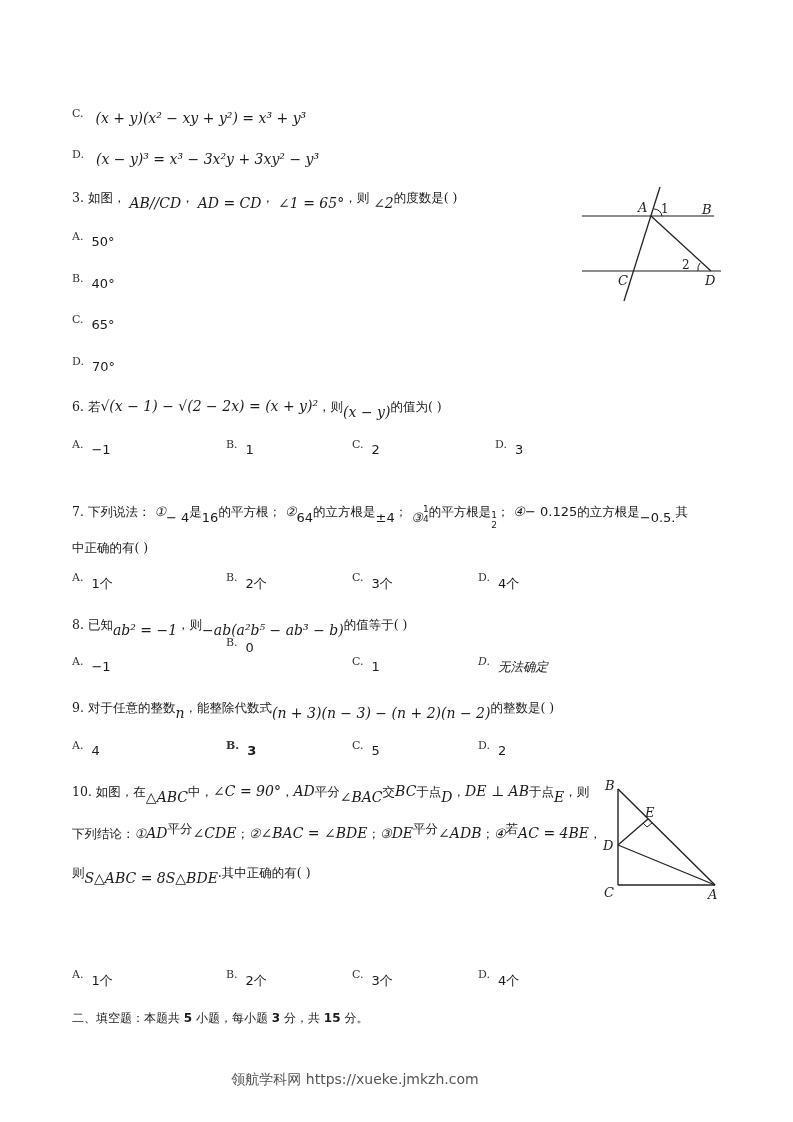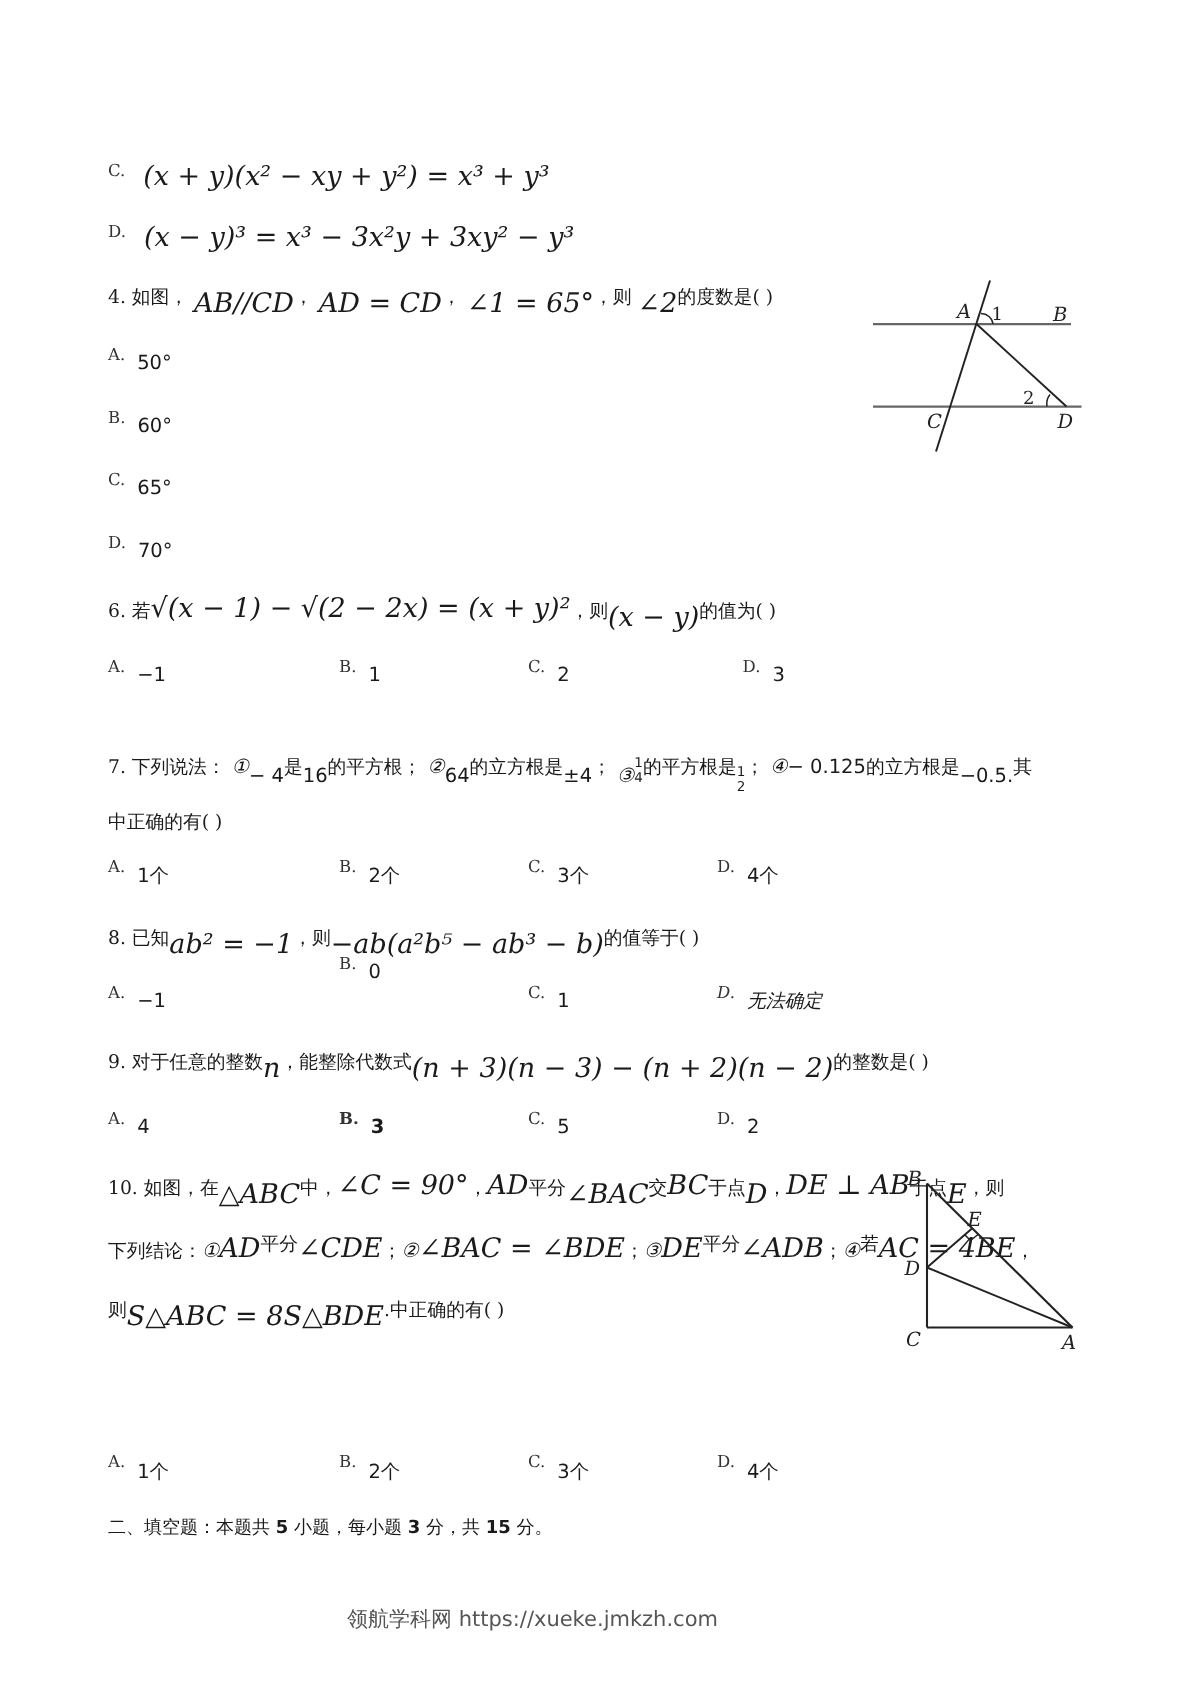--- a/index.html
+++ b/index.html
@@ -3,21 +3,21 @@
 <meta charset="utf-8">
 <style>
   html, body { margin: 0; padding: 0; background: #ffffff; }
   body {
     width: 793px; height: 1122px; position: relative; overflow: hidden;
     font-family: "DejaVu Serif", "Liberation Serif", serif;
     color: #1a1a1a;
   }
   .line { position: absolute; left: 72px; font-size: 12.5px; white-space: nowrap; line-height: 16px; }
   .lbl { font-size: 11px; color: #333; display: inline-block; vertical-align: top; margin-right: 8px; position: relative; top: -4px; }
-  .m { font-family: "DejaVu Serif", "Liberation Serif", serif; font-style: italic; font-size: 18px; }
+  .m { font-family: "DejaVu Serif", "Liberation Serif", serif; font-style: italic; font-size: 14px; }
   .n { font-family: "DejaVu Sans", "Liberation Sans", sans-serif; font-size: 13px; }
   .cn { font-size: 12.5px; }
   .sub { position: relative; top: 6px; }
   .sup { position: relative; top: -5px; }
   .opt { position: absolute; font-size: 12.5px; white-space: nowrap; }
   .frac { display: inline-block; vertical-align: middle; text-align: center; font-family: "DejaVu Sans", sans-serif; font-size: 9px; line-height: 10px; position: relative; top: 2px; }
   .frac .num { display: block; }
   .frac .den { display: block; }
   .circ { font-style: italic; font-size: 13px; }
   .diagram { position: absolute; }
@@ -31,28 +31,28 @@
 <div class="line" style="top:110px;">
   <span class="lbl">C.</span>
   <span class="m">(x + y)(x² − xy + y²) = x³ + y³</span>
 </div>
 <div class="line" style="top:151px;">
   <span class="lbl">D.</span>
   <span class="m">(x − y)³ = x³ − 3x²y + 3xy² − y³</span>
 </div>
 
 <div class="line" style="top:189px;">
-  <span class="cn">4. 如图，</span>
+  <span class="cn">3. 如图，</span>
   <span class="m sub">AB//CD</span><span class="cn">，</span>
   <span class="m sub">AD = CD</span><span class="cn">，</span>
   <span class="m sub">∠1 = 65°</span><span class="cn">，则</span>
   <span class="m sub">∠2</span><span class="cn">的度数是(              )</span>
 </div>
 <div class="opt" style="left:72px; top:234px;"><span class="lbl">A.</span><span class="n">50°</span></div>
-<div class="opt" style="left:72px; top:276px;"><span class="lbl">B.</span><span class="n">60°</span></div>
+<div class="opt" style="left:72px; top:276px;"><span class="lbl">B.</span><span class="n">40°</span></div>
 <div class="opt" style="left:72px; top:317px;"><span class="lbl">C.</span><span class="n">65°</span></div>
 <div class="opt" style="left:72px; top:359px;"><span class="lbl">D.</span><span class="n">70°</span></div>
 
 <svg class="diagram" style="left:578px; top:183px;" width="150" height="125">
   <line x1="4" y1="33" x2="136" y2="33" stroke="#666" stroke-width="1.5"></line>
   <line x1="4" y1="88" x2="143" y2="88" stroke="#666" stroke-width="1.5"></line>
   <line x1="82" y1="4" x2="46" y2="118" stroke="#222" stroke-width="1.3"></line>
   <line x1="73" y1="33" x2="133" y2="88" stroke="#222" stroke-width="1.3"></line>
   <path d="M 76 26 A 8 8 0 0 1 84 33" fill="none" stroke="#222" stroke-width="1"></path>
   <path d="M 122 80 A 10 10 0 0 0 120 88" fill="none" stroke="#222" stroke-width="1"></path>
@@ -103,21 +103,21 @@
 <div class="opt" style="left:352px; top:743px;"><span class="lbl">C.</span><span class="n">5</span></div>
 <div class="opt" style="left:478px; top:743px;"><span class="lbl">D.</span><span class="n">2</span></div>
 
 <div class="line" style="top:783px;">
   <span class="cn">10. 如图，在</span><span class="m sub">△ABC</span><span class="cn">中，</span><span class="m">∠C = 90°</span><span class="cn">，</span><span class="m">AD</span><span class="cn">平分</span><span class="m sub">∠BAC</span><span class="cn">交</span><span class="m">BC</span><span class="cn">于点</span><span class="m sub">D</span><span class="cn">，</span><span class="m">DE ⊥ AB</span><span class="cn">于点</span><span class="m sub">E</span><span class="cn">，则</span>
 </div>
 <div class="line" style="top:825px;">
   <span class="cn">下列结论：</span><span class="circ">①</span><span class="m">AD</span><span class="cn sup">平分</span><span class="m">∠CDE</span><span class="cn">；</span><span class="circ">②</span><span class="m">∠BAC = ∠BDE</span><span class="cn">；</span><span class="circ">③</span><span class="m">DE</span><span class="cn sup">平分</span><span class="m">∠ADB</span><span class="cn">；</span><span class="circ">④</span><span class="cn sup">若</span><span class="m">AC = 4BE</span><span class="cn">，</span>
 </div>
 <div class="line" style="top:864px;">
-  <span class="cn">则</span><span class="m sub">S△ABC = 8S△BDE</span><span class="cn">.中正确的有(              )</span>
+  <span class="cn">则</span><span class="m sub">S△ABC = 8S△BDE</span><span class="cn">.其中正确的有(              )</span>
 </div>
 
 <svg class="diagram" style="left:598px; top:777px;" width="130" height="125">
   <line x1="20" y1="12" x2="20" y2="108" stroke="#222" stroke-width="1.4"></line>
   <line x1="20" y1="108" x2="117" y2="108" stroke="#222" stroke-width="1.4"></line>
   <line x1="20" y1="12" x2="117" y2="108" stroke="#222" stroke-width="1.4"></line>
   <line x1="20" y1="68" x2="117" y2="108" stroke="#222" stroke-width="1.3"></line>
   <line x1="20" y1="68" x2="50" y2="42" stroke="#222" stroke-width="1.3"></line>
   <polyline points="45,46 49,50 54,46" fill="none" stroke="#222" stroke-width="1"></polyline>
   <text x="7" y="13" font-family="DejaVu Serif, serif" font-style="italic" font-size="13" fill="#222">B</text>

